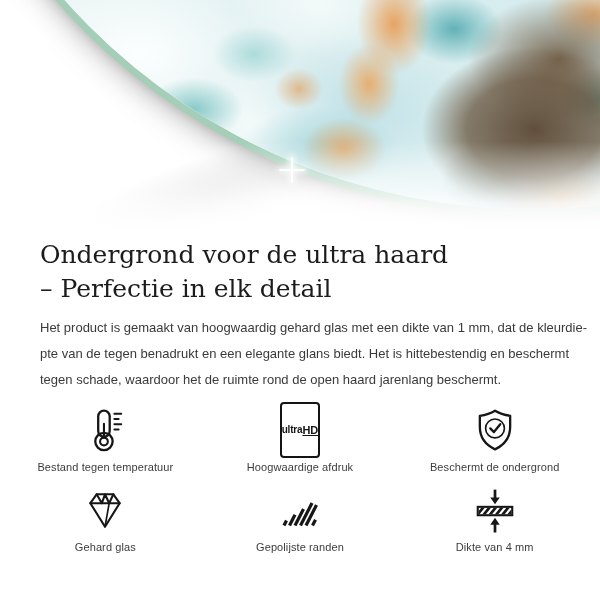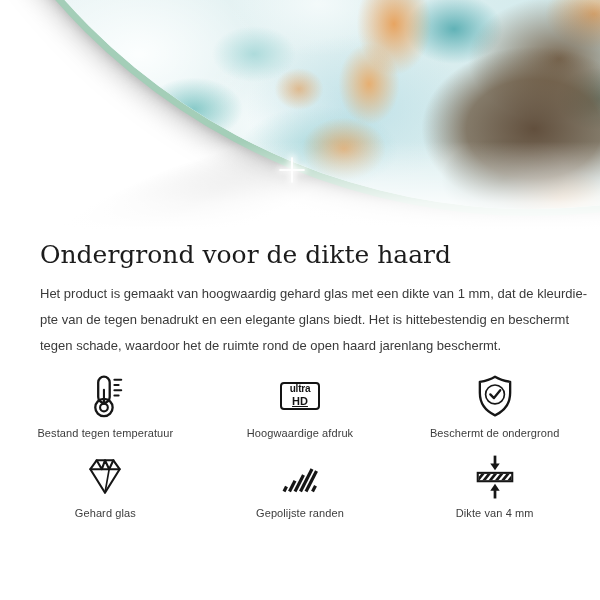--- a/index.html
+++ b/index.html
@@ -68,41 +68,42 @@
   
   .features{
     display:grid;grid-template-columns:repeat(3,1fr);
     margin:13px 8px 0 8px;row-gap:13px;
   }
   .feature{display:flex;flex-direction:column;align-items:center;}
   .icon-slot{height:48px;display:flex;align-items:center;justify-content:center;}
   .feature-label{margin-top:7px;font-size:11px;color:#3c3c3c;text-align:left;letter-spacing:0.1px;}
   .icon-svg{display:block;}
   .uhd-box{
-    box-sizing:border-box;width:40px;height:28px;border:2.5px solid #141414;border-radius:4px;
-    display:flex;flex-direction:column;align-items:center;justify-content:center;color:#141414;background:#fff;
+    box-sizing:border-box;width:40px;height:56px;border:2.5px solid #141414;border-radius:4px;
+    display:flex;flex-direction:row;align-items:center;justify-content:center;color:#141414;background:#fff;
   }
   .uhd-top{font-size:10px;font-weight:700;line-height:10px;letter-spacing:-0.2px;}
   .uhd-bottom{font-size:11px;font-weight:700;line-height:15px;letter-spacing:0;text-decoration:underline;}
 </style>
 </head>
 <body>
 
 <div class="hero">
   <div class="disc-shadow"></div>
   <div class="disc">
     <div class="art"></div>
   </div>
   <div class="sparkle"></div>
   <div class="hero-fade"></div>
 </div>
 
 <div class="content">
   <h1>
-    <span>Ondergrond voor de dikte haard</span>
+    <span>Ondergrond voor de ultra haard</span>
+    <span>– Perfectie in elk detail</span>
   </h1>
   <p class="desc">
     <span>Het product is gemaakt van hoogwaardig gehard glas met een dikte van 1 mm, dat de kleurdie-</span>
     <span>pte van de tegen benadrukt en een elegante glans biedt. Het is hittebestendig en beschermt</span>
     <span>tegen schade, waardoor het de ruimte rond de open haard jarenlang beschermt.</span>
   </p>
 </div>
 
 <div class="features">
 

